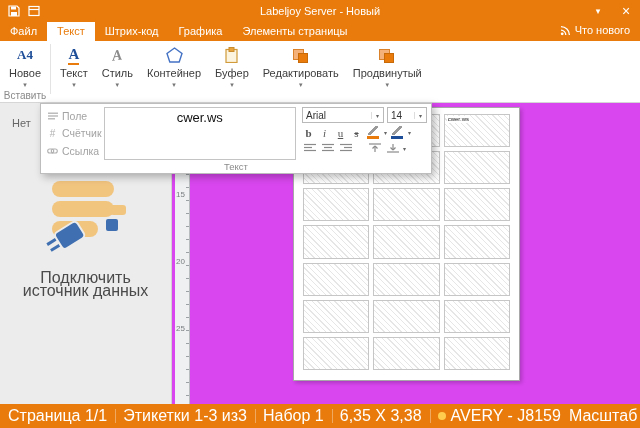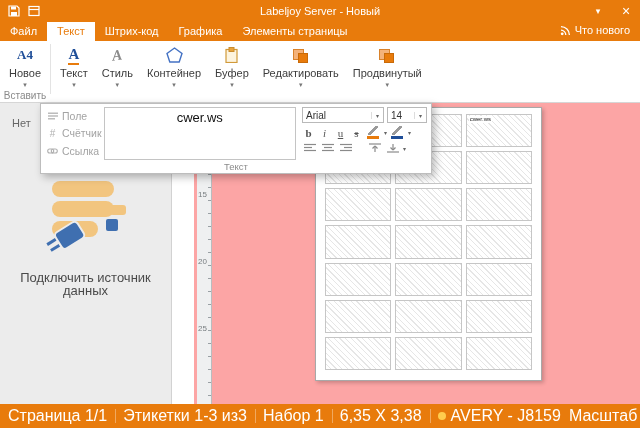--- a/index.html
+++ b/index.html
@@ -45,23 +45,23 @@
   .connect { position: absolute; top: 72px; left: 0; right: 0; text-align: center; cursor: pointer; }
   .db-icon { position: relative; width: 96px; height: 92px; margin: 0 auto; }
   .db-bar { position: absolute; left: 14px; width: 62px; height: 16px; background: #f2c57f; border-radius: 8px; }
   .db-b1 { top: 6px; } .db-b2 { top: 26px; } .db-b3 { top: 46px; width: 46px; }
   .db-tab { position: absolute; left: 72px; top: 30px; width: 16px; height: 10px; background: #f2c57f; border-radius: 3px; }
   .db-sq { position: absolute; left: 68px; top: 44px; width: 12px; height: 12px; background: #3f6fb0; border-radius: 2px; }
   .plug { position: absolute; left: 6px; top: 48px; width: 44px; height: 28px; transform: rotate(-32deg); }
   .plug-body { position: absolute; left: 14px; top: 6px; width: 24px; height: 17px; background: #3f6fb0; border-radius: 3px; box-shadow: 0 0 0 2px #ececec; }
   .prong { position: absolute; width: 12px; height: 3px; background: #3f6fb0; left: 2px; box-shadow: 0 0 0 2px #ececec; }
   .p1 { top: 9px; } .p2 { top: 16px; }
-  .connect-label { margin-top: 4px; font-size: 13px; color: #4a4a4a; width: 140px; margin-left: auto; margin-right: auto; line-height: 13px; }
-
-  .canvas { flex: 1; background: #fca5a5; position: relative; overflow: hidden; margin-left: 22px; }
+  .connect-label { margin-top: 4px; font-size: 16px; color: #4a4a4a; width: 140px; margin-left: auto; margin-right: auto; line-height: 13px; }
+
+  .canvas { flex: 1; background: #d946ef; position: relative; overflow: hidden; }
   .ruler { position: absolute; left: 3px; top: 0; bottom: 0; width: 15px; background: #eff0f1; border-right: 1px solid #b9bcbe;
            background-image: repeating-linear-gradient(to bottom, #9aa0a4 0 1px, transparent 1px 13px);
            background-size: 4px 100%; background-position: 11px 6px; background-repeat: no-repeat; }
   .rl { position: absolute; left: 1px; font-size: 8px; color: #787d80; }
   .rl1 { top: 87px; } .rl2 { top: 154px; } .rl3 { top: 221px; }
   .page { position: absolute; left: 121px; top: 4px; width: 227px; height: 274px; background: #fff; border: 1px solid #a8a8a8; box-shadow: 2px 2px 4px rgba(0,0,0,.2); }
   .grid { position: absolute; inset: 6px 9px 10px 9px; display: grid; grid-template-columns: repeat(3, 1fr); grid-template-rows: repeat(7, 1fr); gap: 4px; }
   .label-cell { border: 1px solid #c6c6c6; background: repeating-linear-gradient(45deg, #ffffff 0 3px, #e6e6e6 3px 4px); position: relative; }
   .cell-text { position: absolute; left: 2px; top: 1px; font-size: 6px; color: #222; background:#fff; padding:0 1px; line-height: 7px; }
 

